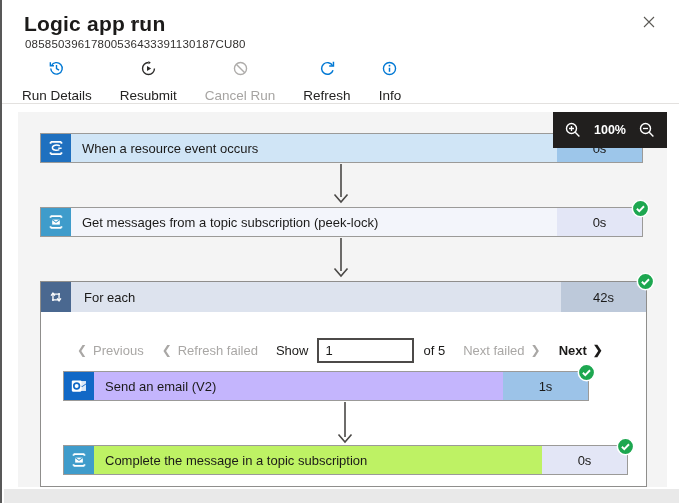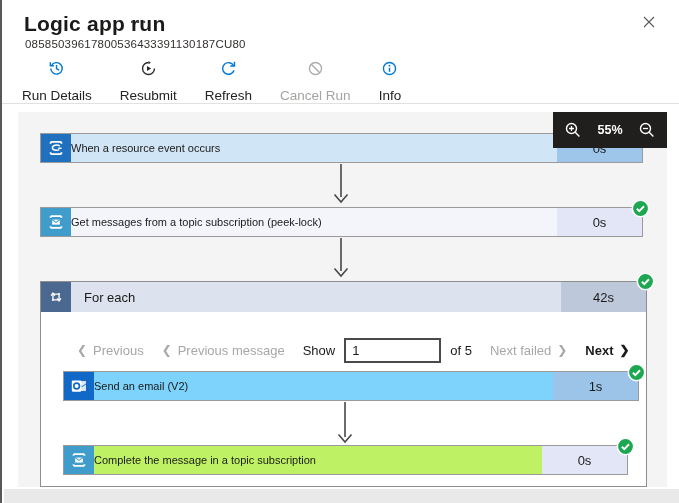--- a/index.html
+++ b/index.html
@@ -22,21 +22,21 @@
   .canvas{position:absolute;left:16px;top:112px;width:649px;height:375px;background:#f4f4f4;}
   .bottom-strip{position:absolute;left:2px;right:0;bottom:0;height:14px;background:#e9e9e9;}
 
   .zoom-ctl{position:absolute;right:0;top:0;width:114px;height:36px;background:#211f1e;display:flex;align-items:center;justify-content:space-between;padding:0 11px;z-index:30;}
   .zoom-ctl .lvl{color:#fff;font-size:12.5px;font-weight:600;}
   .zoom-ctl svg{cursor:pointer;display:block;}
 
   
   .card{position:absolute;height:30px;display:flex;align-items:center;border:1px solid #9b9a98;}
   .card .cicon{width:30px;height:28px;flex:0 0 30px;display:flex;align-items:center;justify-content:center;}
-  .card .ctitle{flex:1;font-size:11px;color:#1b1a19;padding-left:0;white-space:nowrap;overflow:hidden;}
+  .card .ctitle{flex:1;font-size:13px;color:#1b1a19;padding-left:11px;white-space:nowrap;overflow:hidden;}
   .card .cbadge{width:85px;height:28px;flex:0 0 85px;display:flex;align-items:center;justify-content:center;font-size:13px;color:#1b1a19;}
   .check{position:absolute;right:-8px;top:-9px;width:19px;height:19px;z-index:5;}
 
   .c-trigger{left:22px;top:21px;width:603px;background:#d0e5f6;}
   .c-trigger .cicon{background:#1f70bf;}
   .c-trigger .cbadge{background:#9dc6ea;}
 
   .c-getmsg{left:22px;top:95px;width:603px;background:#f3f5fb;}
   .c-getmsg .cicon{background:#3f9ccb;}
   .c-getmsg .cbadge{background:#e3e6f6;}
@@ -49,21 +49,21 @@
   .fe-check{position:absolute;right:-9px;top:-10px;width:19px;height:19px;z-index:5;}
 
   .pagination{position:absolute;left:36px;top:54px;height:28px;display:flex;align-items:center;gap:18px;font-size:13px;color:#1b1a19;white-space:nowrap;}
   .pg-item{display:flex;align-items:center;gap:6px;cursor:pointer;}
   .pg-item.disabled{color:#a9a7a5;cursor:default;}
   .pg-next{font-weight:700;}
   .pg-chev{font-size:12px;}
   .pg-input{width:97px;height:25px;border:2px solid #4c4a48;background:#fff;font-size:13px;color:#1b1a19;padding:0 6px;outline:none;}
   .pg-show-group{display:flex;align-items:center;gap:9px;}
 
-  .c-sendmail{left:22px;top:89px;width:576px;background:#7dd3fc;}
+  .c-sendmail{left:22px;top:89px;width:526px;background:#c4b5fd;}
   .c-sendmail .cicon{background:#1168c6;}
   .c-sendmail .cbadge{background:#9cc3e8;}
 
   .c-complete{left:22px;top:163px;width:565px;background:#bef264;}
   .c-complete .cicon{background:#3f9ccb;}
   .c-complete .cbadge{background:#e3e6f6;}
 
   .arrow{position:absolute;width:18px;}
   .arrow-1{left:314px;top:52px;}
   .arrow-2{left:314px;top:126px;}
@@ -97,37 +97,37 @@
     <div class="tb-item">
       <span>
         <svg width="17" height="17" viewBox="0 0 16 16">
             <path d="M13.6 8A5.6 5.6 0 1 1 8 2.4" fill="none" stroke="#2b2a29" stroke-width="1.3"></path>
             <path d="M8 0.9l2.2 1.6L8 4.1z" fill="#2b2a29"></path>
             <path d="M6.6 5.6v4.8l3.9-2.4z" fill="#2b2a29"></path>
           </svg>
       </span>
       <span>Resubmit</span>
     </div>
+    <div class="tb-item disabled">
+      <span>
+        <svg width="17" height="17" viewBox="0 0 16 16">
+            <circle cx="8" cy="8" r="5.7" fill="none" stroke="#aeacaa" stroke-width="1.3"></circle>
+            <path d="M4 4l8 8" stroke="#aeacaa" stroke-width="1.3"></path>
+          </svg>
+      </span>
+      <span>Cancel Run</span>
+    </div>
     <div class="tb-item">
       <span>
         <svg width="17" height="17" viewBox="0 0 16 16">
             <path d="M13.2 9.6a5.5 5.5 0 1 1-.4-4.2" fill="none" stroke="#0078d4" stroke-width="1.4"></path>
             <path d="M13.6 1.6v4h-4" fill="none" stroke="#0078d4" stroke-width="1.4"></path>
           </svg>
       </span>
       <span>Refresh</span>
-    </div>
-    <div class="tb-item disabled">
-      <span>
-        <svg width="17" height="17" viewBox="0 0 16 16">
-            <circle cx="8" cy="8" r="5.7" fill="none" stroke="#aeacaa" stroke-width="1.3"></circle>
-            <path d="M4 4l8 8" stroke="#aeacaa" stroke-width="1.3"></path>
-          </svg>
-      </span>
-      <span>Cancel Run</span>
     </div>
     <div class="tb-item">
       <span>
         <svg width="17" height="17" viewBox="0 0 16 16">
             <circle cx="8" cy="8" r="5.7" fill="none" stroke="#0078d4" stroke-width="1.3"></circle>
             <circle cx="8" cy="5.3" r="0.9" fill="#0078d4"></circle>
             <path d="M8 7.3v3.8" stroke="#0078d4" stroke-width="1.4"></path>
           </svg>
       </span>
       <span>Info</span>
@@ -138,21 +138,21 @@
   <div class="canvas">
 
     <div class="zoom-ctl">
       <span>
         <svg width="18" height="18" viewBox="0 0 18 18">
             <circle cx="7.5" cy="7.5" r="5" fill="none" stroke="#fff" stroke-width="1.4"></circle>
             <path d="M11.2 11.2l4.2 4.2" stroke="#fff" stroke-width="1.4"></path>
             <path d="M5 7.5h5M7.5 5v5" stroke="#fff" stroke-width="1.3"></path>
           </svg>
       </span>
-      <span class="lvl">55%</span>
+      <span class="lvl">100%</span>
       <span>
         <svg width="18" height="18" viewBox="0 0 18 18">
             <circle cx="7.5" cy="7.5" r="5" fill="none" stroke="#fff" stroke-width="1.4"></circle>
             <path d="M11.2 11.2l4.2 4.2" stroke="#fff" stroke-width="1.4"></path>
             <path d="M5 7.5h5" stroke="#fff" stroke-width="1.3"></path>
           </svg>
       </span>
     </div>
 
     <div class="card c-trigger">
@@ -227,21 +227,21 @@
           </svg>
       </span>
 
       <div class="pagination">
         <span class="pg-item disabled">
           <span class="pg-chev">❮</span>
           <span>Previous</span>
         </span>
         <span class="pg-item disabled">
           <span class="pg-chev">❮</span>
-          <span>Previous message</span>
+          <span>Refresh failed</span>
         </span>
         <span class="pg-show-group">
           <span>Show</span>
           <input class="pg-input" type="text" value="1" style="">
           <span>of 5</span>
         </span>
         <span class="pg-item disabled">
           <span>Next failed</span>
           <span class="pg-chev">❯</span>
         </span>

